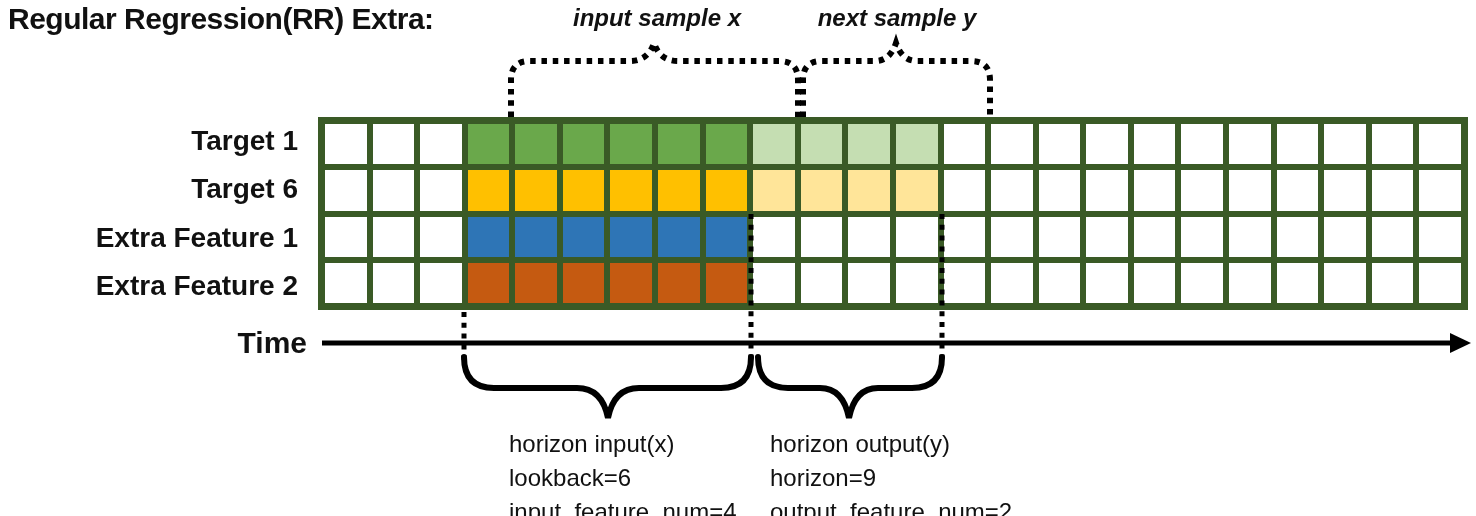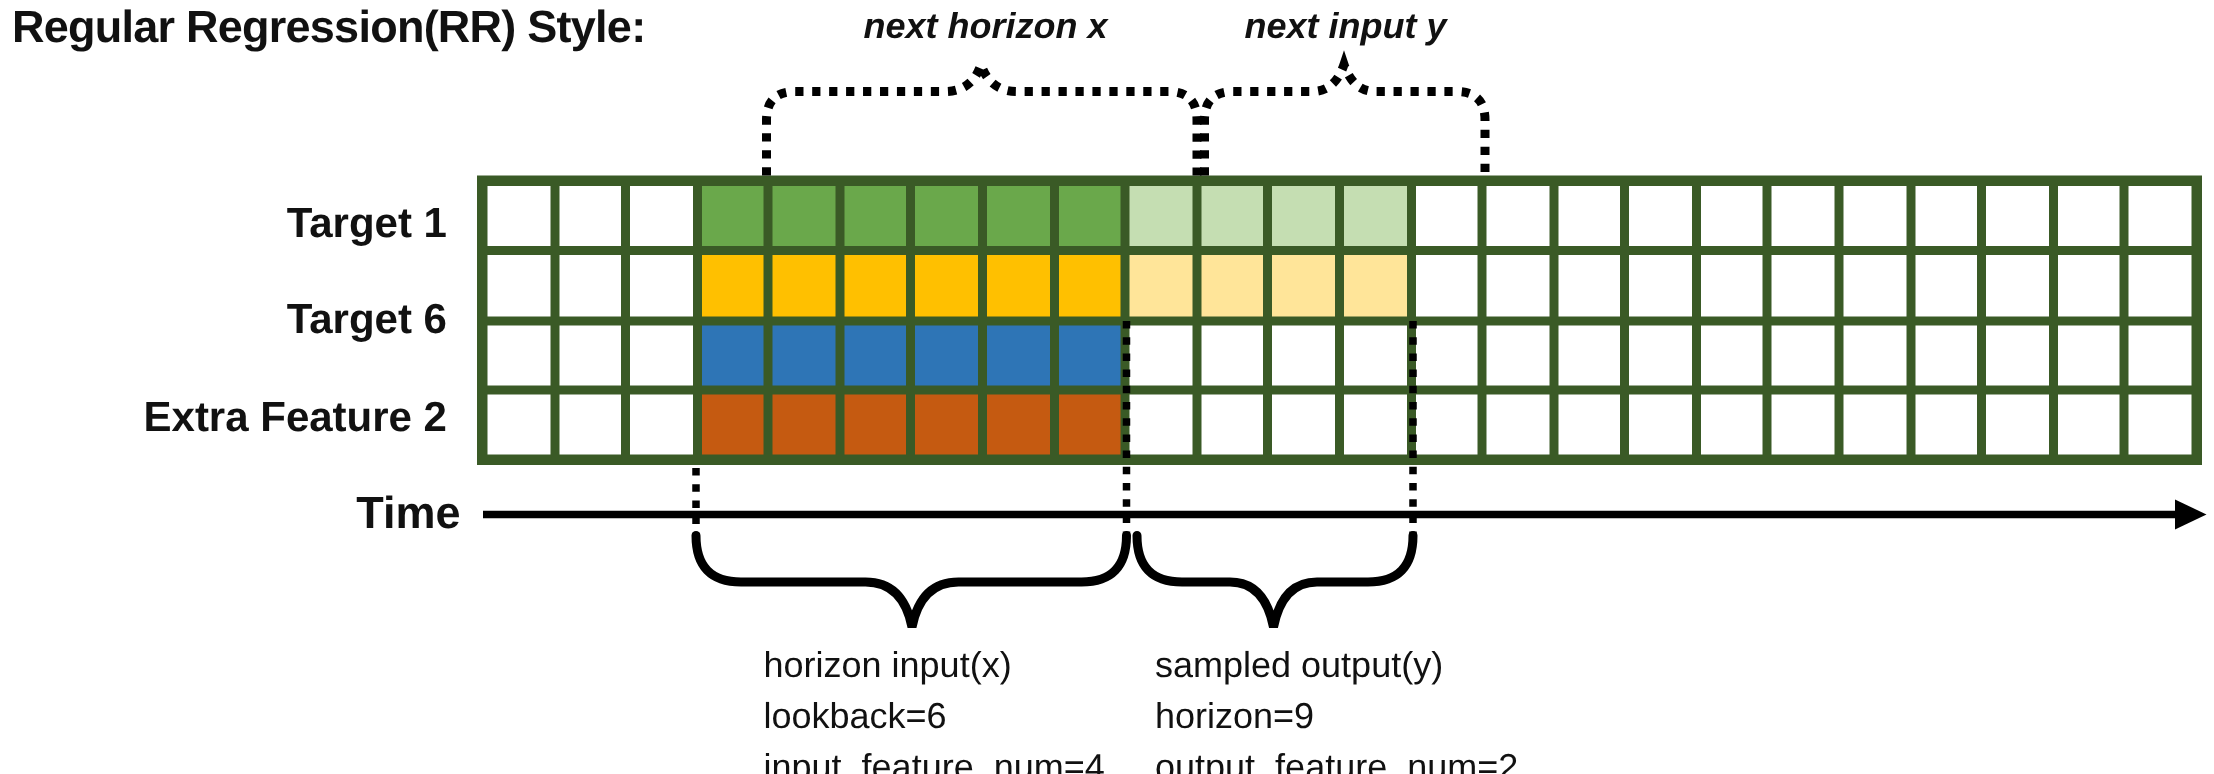--- a/index.html
+++ b/index.html
@@ -116,28 +116,29 @@
     white-space:nowrap;
   }
   .note.left { left:509px; }
   .note.right { left:770px; }
 </style>
 </head>
 <body>
 
 <div class="canvas">
 
-  <div class="title">Regular Regression(RR) Style:</div>
-
-  <div class="top-label x">next horizon x</div>
-  <div class="top-label y">next input y</div>
+  <div class="title">Regular Regression(RR) Extra:</div>
+
+  <div class="top-label x">input sample x</div>
+  <div class="top-label y">next sample y</div>
 
   <div class="row-labels">
       <div class="row-label">Target 1</div>
       <div class="row-label">Target 6</div>
+      <div class="row-label">Extra Feature 1</div>
       <div class="row-label">Extra Feature 2</div>
     </div>
 
   <div class="grid" style="background: rgb(58, 90, 38);">
       <div class="cell" style="background: rgb(255, 255, 255);"></div>
       <div class="cell" style="background: rgb(255, 255, 255);"></div>
       <div class="cell" style="background: rgb(255, 255, 255);"></div>
       <div class="cell" style="background: rgb(106, 168, 75);"></div>
       <div class="cell" style="background: rgb(106, 168, 75);"></div>
       <div class="cell" style="background: rgb(106, 168, 75);"></div>
@@ -253,18 +254,18 @@
 
   <div class="time-label">Time</div>
 
   <div class="note left">
     <div>horizon input(x)</div>
     <div>lookback=6</div>
     <div>input_feature_num=4</div>
   </div>
 
   <div class="note right">
-    <div>sampled output(y)</div>
+    <div>horizon output(y)</div>
     <div>horizon=9</div>
     <div>output_feature_num=2</div>
   </div>
 
 </div>
 
 </body></html>

